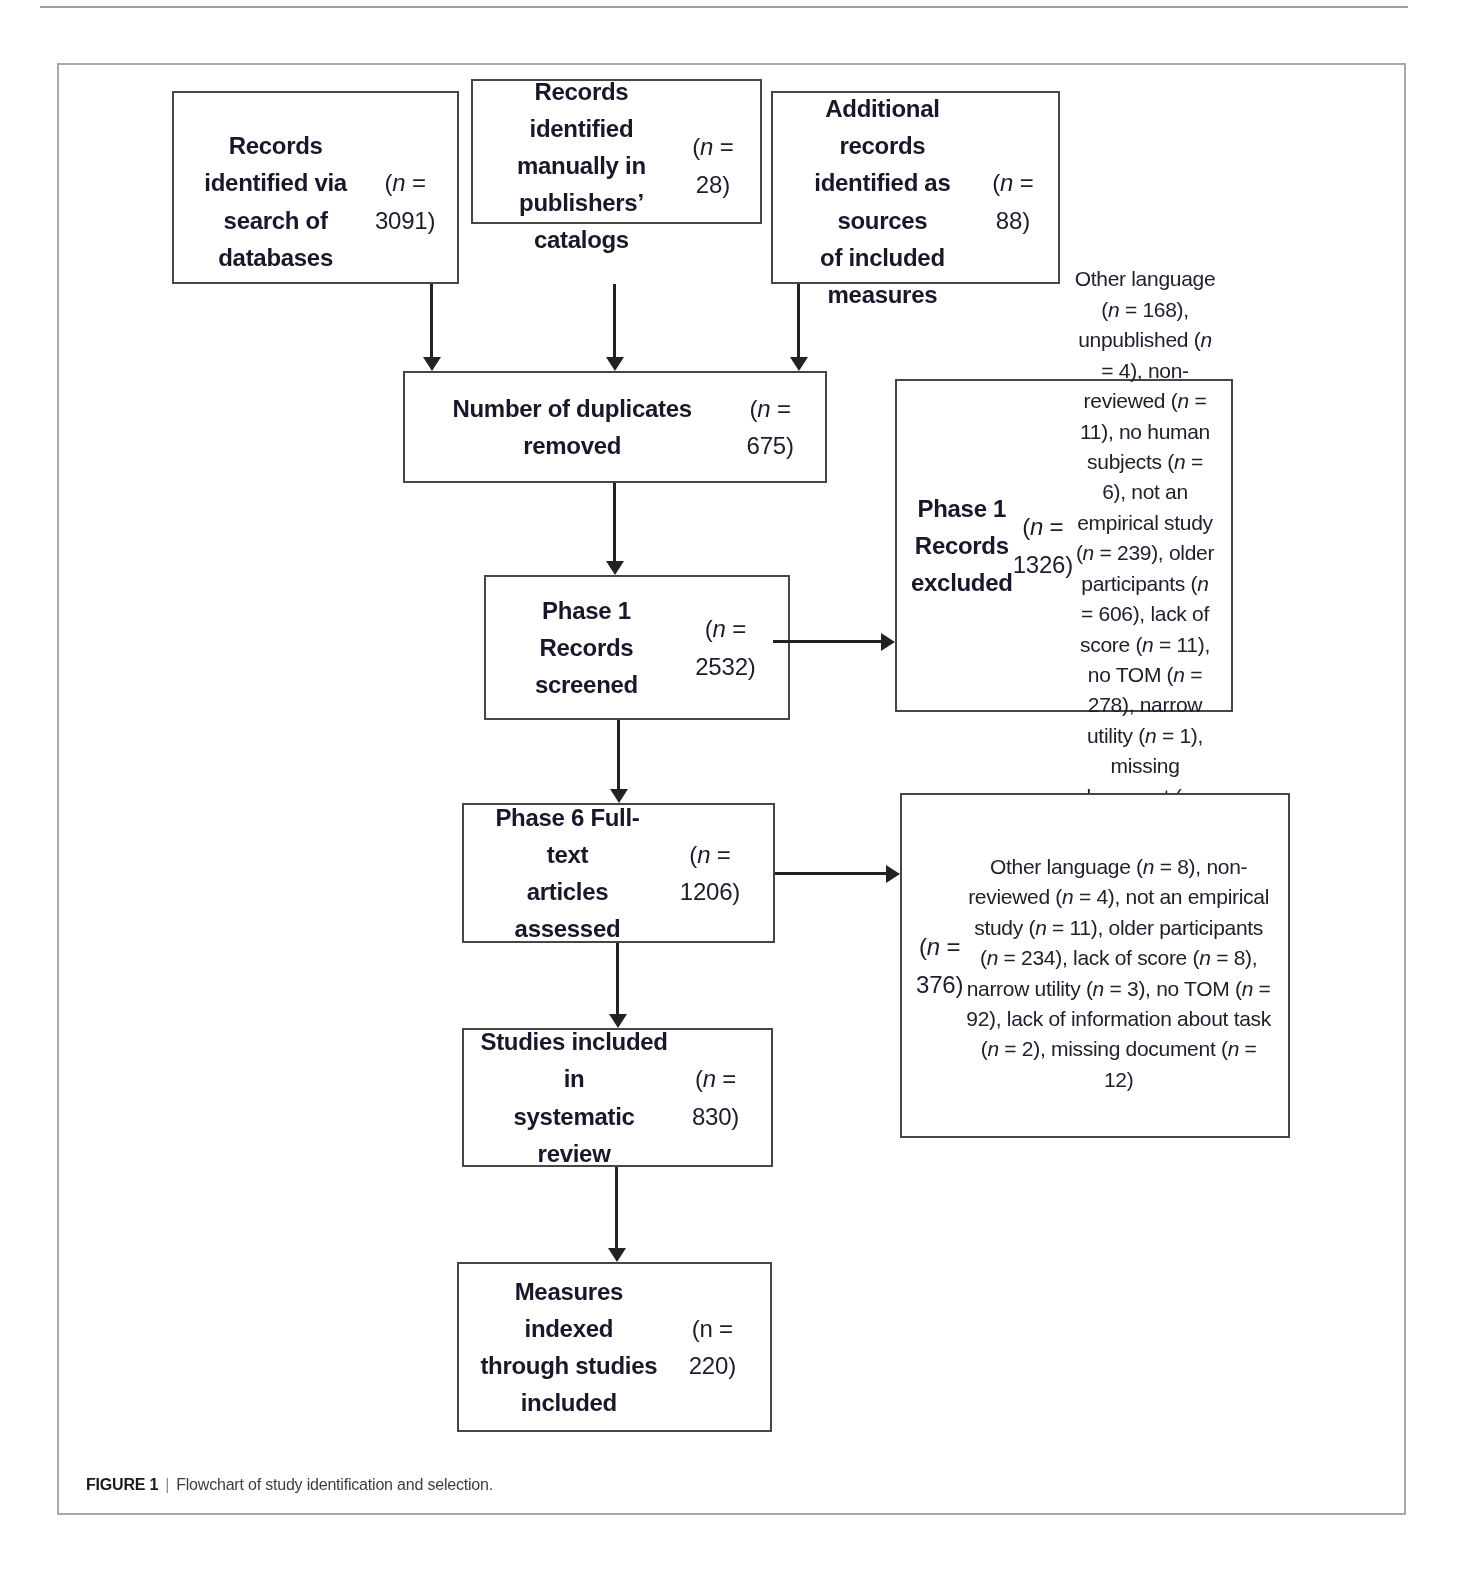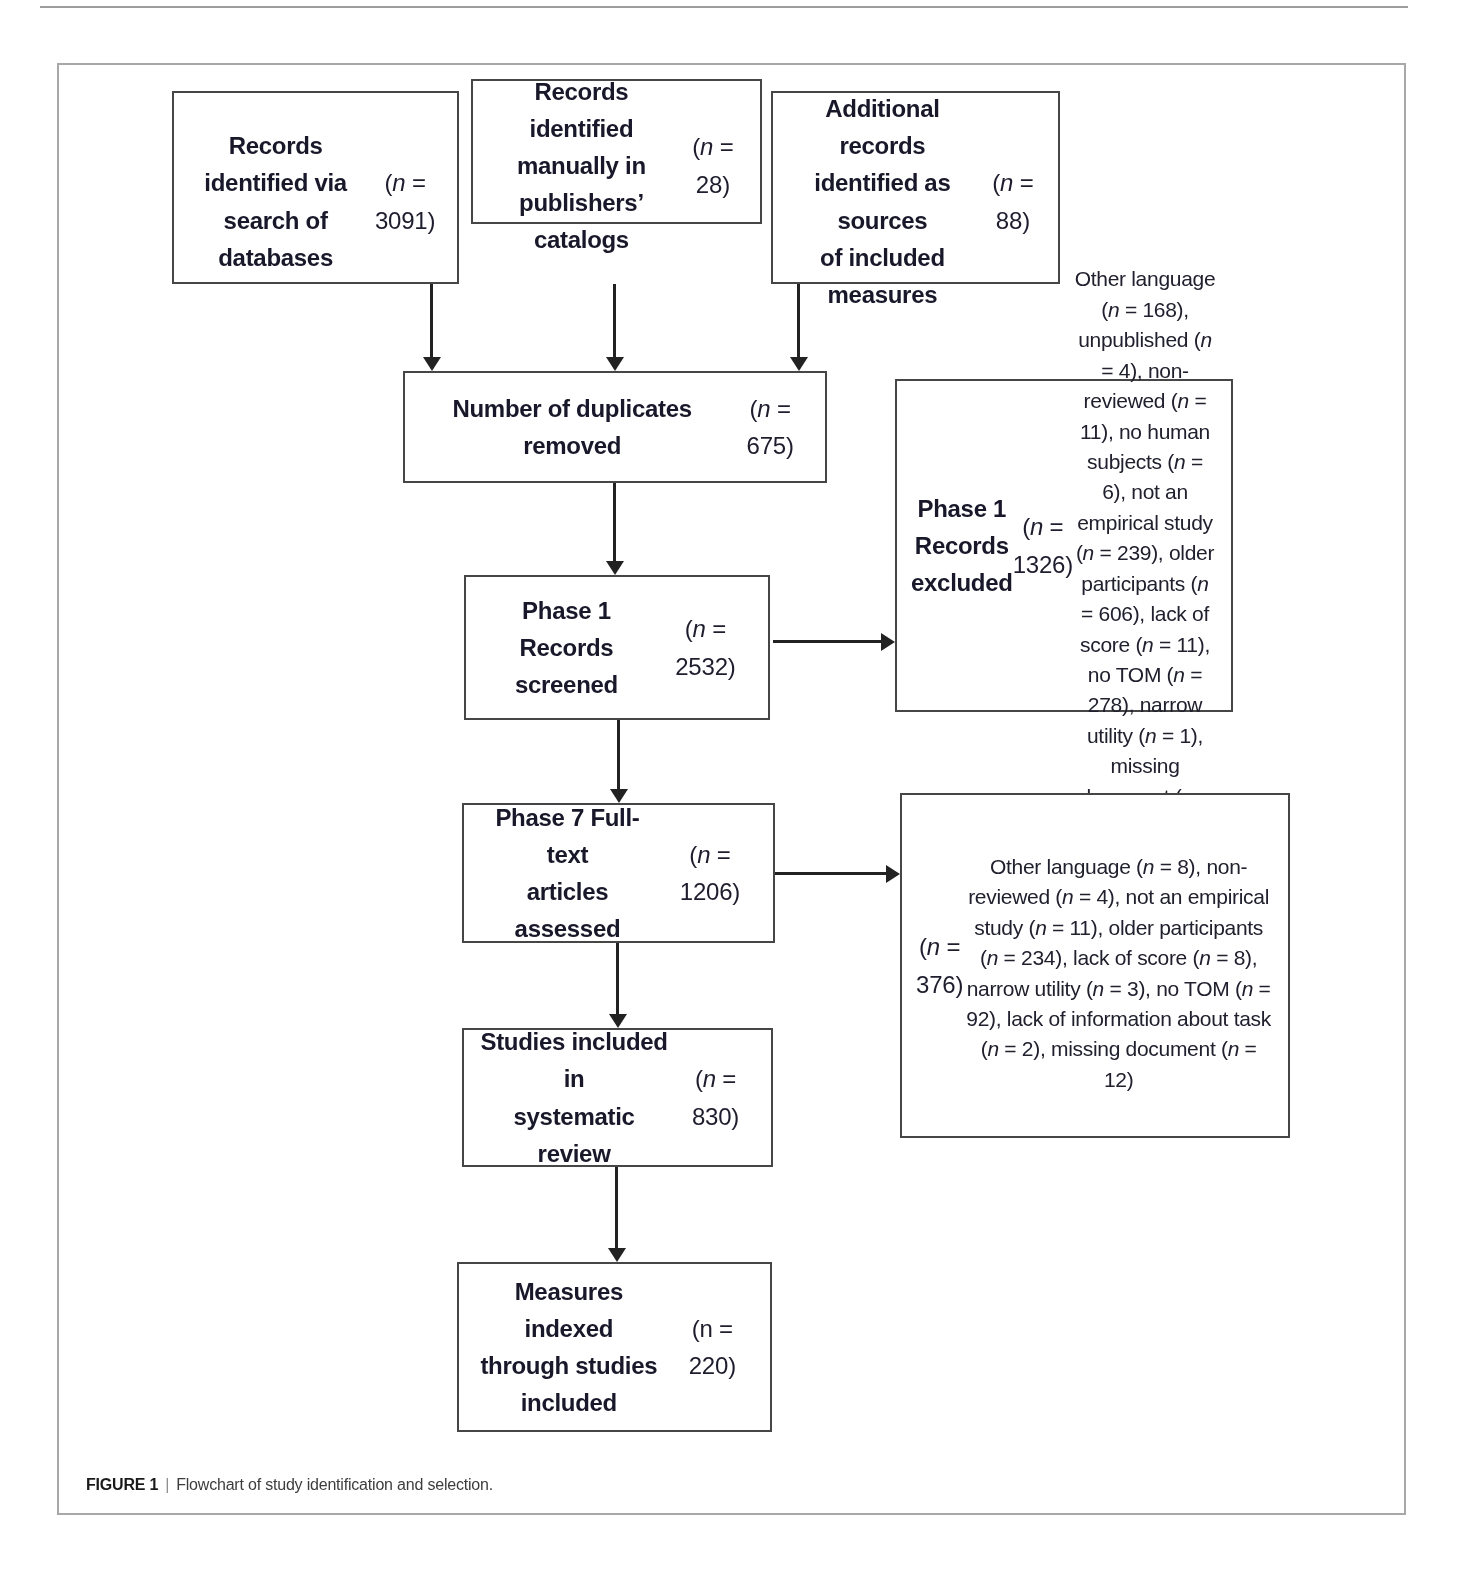--- a/index.html
+++ b/index.html
@@ -136,34 +136,34 @@
 identified as sources
 of included measures</div>
     <div class="box-n">(<i>n</i> = 88)</div>
   </div>
 
   <div class="fbox" style="left:403px;top:371px;width:424px;height:112px">
     <div class="box-title">Number of duplicates removed</div>
     <div class="box-n">(<i>n</i> = 675)</div>
   </div>
 
-  <div class="fbox" style="left:464px;top:575px;width:306px;height:145px">
+  <div class="fbox" style="left:484px;top:575px;width:306px;height:145px">
     <div class="box-title">Phase 1 Records
 screened</div>
     <div class="box-n">(<i>n</i> = 2532)</div>
   </div>
 
   <div class="fbox" style="left:895px;top:379px;width:338px;height:333px;padding:10px 14px">
     <div class="box-title">Phase 1 Records excluded</div>
     <div class="box-n">(<i>n</i> = 1326)</div>
     <div class="box-details">Other language (<i>n</i> = 168), unpublished (<i>n</i> = 4), non-reviewed (<i>n</i> = 11), no human subjects (<i>n</i> = 6), not an empirical study (<i>n</i> = 239), older participants (<i>n</i> = 606), lack of score (<i>n</i> = 11), no TOM (<i>n</i> = 278), narrow utility (<i>n</i> = 1), missing document (<i>n</i> = 2)</div>
   </div>
 
   <div class="fbox" style="left:462px;top:803px;width:313px;height:140px">
-    <div class="box-title">Phase 7 Full-text
+    <div class="box-title">Phase 6 Full-text
 articles assessed</div>
     <div class="box-n">(<i>n</i> = 1206)</div>
   </div>
 
   <div class="fbox" style="left:900px;top:793px;width:390px;height:345px;padding:10px 14px">
     <div class="box-n">(<i>n</i> = 376)</div>
     <div class="box-details">Other language (<i>n</i> = 8), non-reviewed (<i>n</i> = 4), not an empirical study (<i>n</i> = 11), older participants (<i>n</i> = 234), lack of score (<i>n</i> = 8), narrow utility (<i>n</i> = 3), no TOM (<i>n</i> = 92), lack of information about task (<i>n</i> = 2), missing document (<i>n</i> = 12)</div>
   </div>
 
   <div class="fbox" style="left:462px;top:1028px;width:311px;height:139px">

